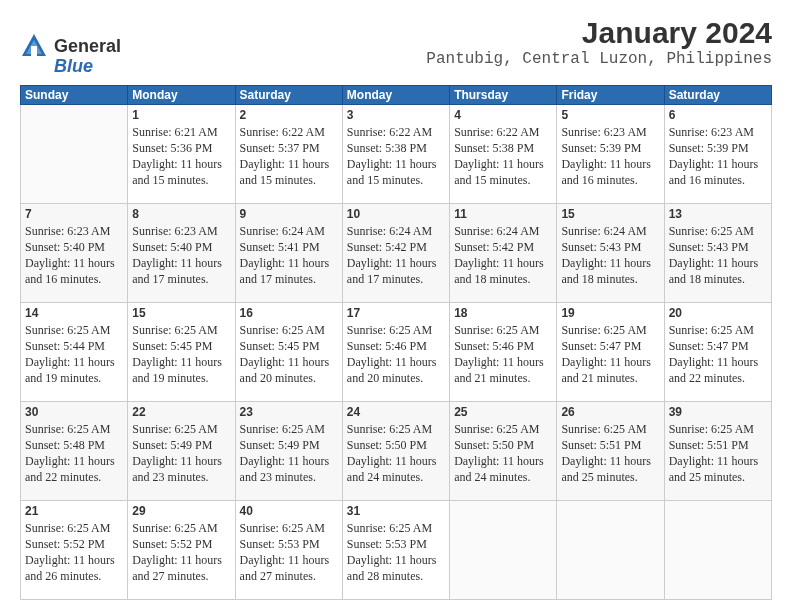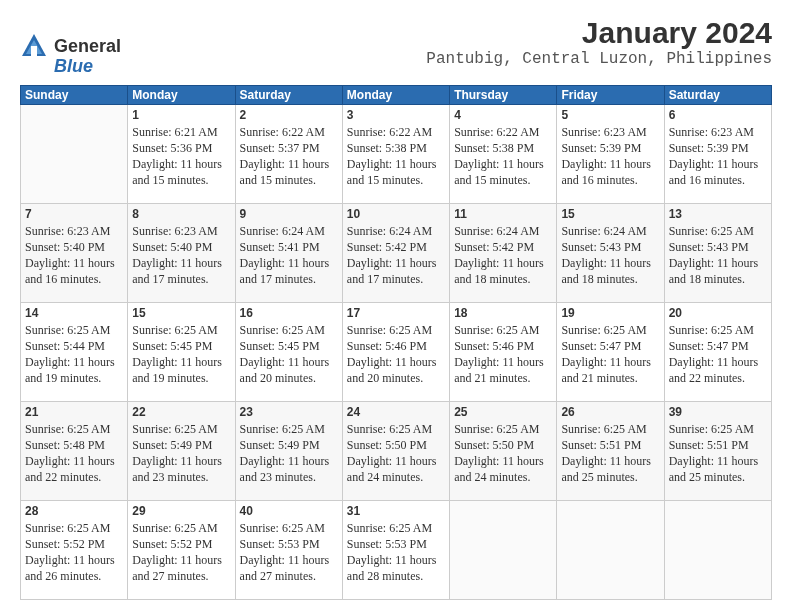--- a/index.html
+++ b/index.html
@@ -283,72 +283,72 @@
           <td>
             <span class="day-num">20</span>
             <div class="cell-info" style="white-space: pre-line;">Sunrise: 6:25 AM
 Sunset: 5:47 PM
 Daylight: 11 hours
 and 22 minutes.</div>
           </td>
         </tr>
         <tr class="row-alt">
           <td>
+            <span class="day-num">30</span>
+            <div class="cell-info" style="white-space: pre-line;">Sunrise: 6:25 AM
+Sunset: 5:48 PM
+Daylight: 11 hours
+and 22 minutes.</div>
+          </td>
+          <td>
+            <span class="day-num">22</span>
+            <div class="cell-info" style="white-space: pre-line;">Sunrise: 6:25 AM
+Sunset: 5:49 PM
+Daylight: 11 hours
+and 23 minutes.</div>
+          </td>
+          <td>
+            <span class="day-num">23</span>
+            <div class="cell-info" style="white-space: pre-line;">Sunrise: 6:25 AM
+Sunset: 5:49 PM
+Daylight: 11 hours
+and 23 minutes.</div>
+          </td>
+          <td>
+            <span class="day-num">24</span>
+            <div class="cell-info" style="white-space: pre-line;">Sunrise: 6:25 AM
+Sunset: 5:50 PM
+Daylight: 11 hours
+and 24 minutes.</div>
+          </td>
+          <td>
+            <span class="day-num">25</span>
+            <div class="cell-info" style="white-space: pre-line;">Sunrise: 6:25 AM
+Sunset: 5:50 PM
+Daylight: 11 hours
+and 24 minutes.</div>
+          </td>
+          <td>
+            <span class="day-num">26</span>
+            <div class="cell-info" style="white-space: pre-line;">Sunrise: 6:25 AM
+Sunset: 5:51 PM
+Daylight: 11 hours
+and 25 minutes.</div>
+          </td>
+          <td>
+            <span class="day-num">39</span>
+            <div class="cell-info" style="white-space: pre-line;">Sunrise: 6:25 AM
+Sunset: 5:51 PM
+Daylight: 11 hours
+and 25 minutes.</div>
+          </td>
+        </tr>
+        <tr>
+          <td>
             <span class="day-num">21</span>
-            <div class="cell-info" style="white-space: pre-line;">Sunrise: 6:25 AM
-Sunset: 5:48 PM
-Daylight: 11 hours
-and 22 minutes.</div>
-          </td>
-          <td>
-            <span class="day-num">22</span>
-            <div class="cell-info" style="white-space: pre-line;">Sunrise: 6:25 AM
-Sunset: 5:49 PM
-Daylight: 11 hours
-and 23 minutes.</div>
-          </td>
-          <td>
-            <span class="day-num">23</span>
-            <div class="cell-info" style="white-space: pre-line;">Sunrise: 6:25 AM
-Sunset: 5:49 PM
-Daylight: 11 hours
-and 23 minutes.</div>
-          </td>
-          <td>
-            <span class="day-num">24</span>
-            <div class="cell-info" style="white-space: pre-line;">Sunrise: 6:25 AM
-Sunset: 5:50 PM
-Daylight: 11 hours
-and 24 minutes.</div>
-          </td>
-          <td>
-            <span class="day-num">25</span>
-            <div class="cell-info" style="white-space: pre-line;">Sunrise: 6:25 AM
-Sunset: 5:50 PM
-Daylight: 11 hours
-and 24 minutes.</div>
-          </td>
-          <td>
-            <span class="day-num">26</span>
-            <div class="cell-info" style="white-space: pre-line;">Sunrise: 6:25 AM
-Sunset: 5:51 PM
-Daylight: 11 hours
-and 25 minutes.</div>
-          </td>
-          <td>
-            <span class="day-num">39</span>
-            <div class="cell-info" style="white-space: pre-line;">Sunrise: 6:25 AM
-Sunset: 5:51 PM
-Daylight: 11 hours
-and 25 minutes.</div>
-          </td>
-        </tr>
-        <tr>
-          <td>
-            <span class="day-num">28</span>
             <div class="cell-info" style="white-space: pre-line;">Sunrise: 6:25 AM
 Sunset: 5:52 PM
 Daylight: 11 hours
 and 26 minutes.</div>
           </td>
           <td>
             <span class="day-num">29</span>
             <div class="cell-info" style="white-space: pre-line;">Sunrise: 6:25 AM
 Sunset: 5:52 PM
 Daylight: 11 hours

